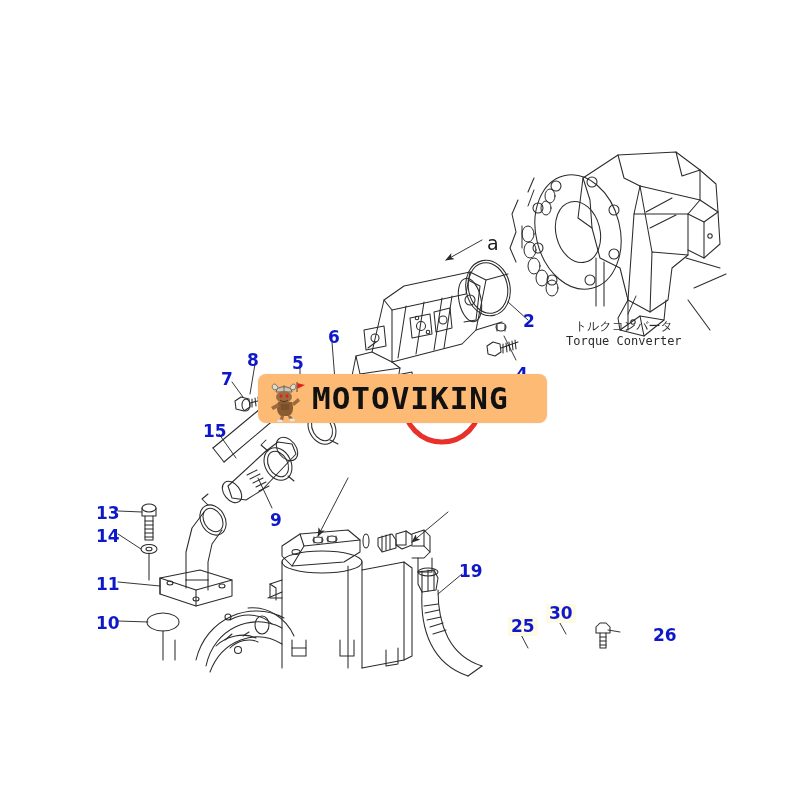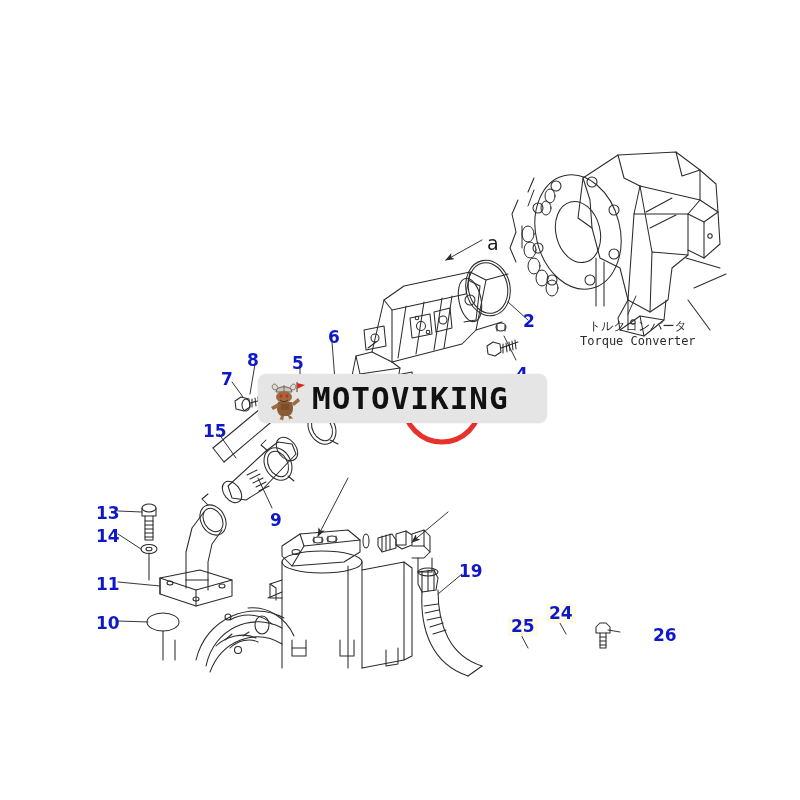--- a/index.html
+++ b/index.html
@@ -69,21 +69,21 @@
     white-space: nowrap;
     text-align: center;
     user-select: none;
   }
   #watermark {
     position: absolute;
     left: 258px;
     top: 374px;
     width: 289px;
     height: 49px;
-    background: #e5e5e5;
+    background: #fdba74;
     border-radius: 8px;
     display: flex;
     align-items: center;
     box-shadow: 0 0 0 1px rgba(0,0,0,0.03);
   }
   #wm-mascot {
     width: 46px;
     height: 46px;
     flex: 0 0 46px;
     margin-left: 6px;
@@ -437,29 +437,29 @@
   <div class="callout" style="left:328px; top:329px;">6</div>
   <div class="callout" style="left:221px; top:371px;">7</div>
   <div class="callout" style="left:247px; top:352px;">8</div>
   <div class="callout" style="left:270px; top:512px;">9</div>
   <div class="callout" style="left:203px; top:423px;">15</div>
   <div class="callout" style="left:96px;  top:576px;">11</div>
   <div class="callout" style="left:96px;  top:615px;">10</div>
   <div class="callout" style="left:96px;  top:505px;">13</div>
   <div class="callout" style="left:96px;  top:528px;">14</div>
   <div class="callout" style="left:459px; top:563px;">19</div>
-  <div class="callout hl" style="left:546px; top:604px;">24</div>
+  <div class="callout hl" style="left:546px; top:604px;">30</div>
   <div class="callout hl" style="left:508px; top:617px;text-align:right;">25</div>
   <div class="callout" style="left:622px; top:627px;margin-left:31px;">26</div>
 
   <div class="letter-callout" style="left:487px; top:234px;">a</div>
 
 
 
-  <div class="part-name" style="left:566px; top:319px;margin-left:14px;">
+  <div class="part-name" style="left:566px; top:319px;">
     <div>トルクコンバータ</div>
     <div>Torque Converter</div>
   </div>
 
   <div id="watermark">
     <svg id="wm-mascot" viewBox="0 0 46 46">
 
       <path d="M33,7 L41,9 L33,13 Z" fill="#e02020"></path>
       <path d="M33,6 L33,16" stroke="#8a6a42" stroke-width="1.4" fill="none"></path>
 

